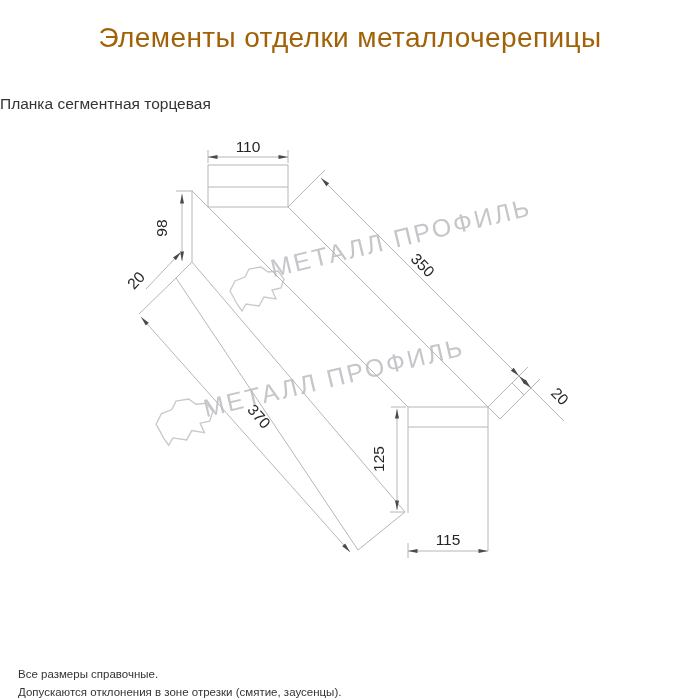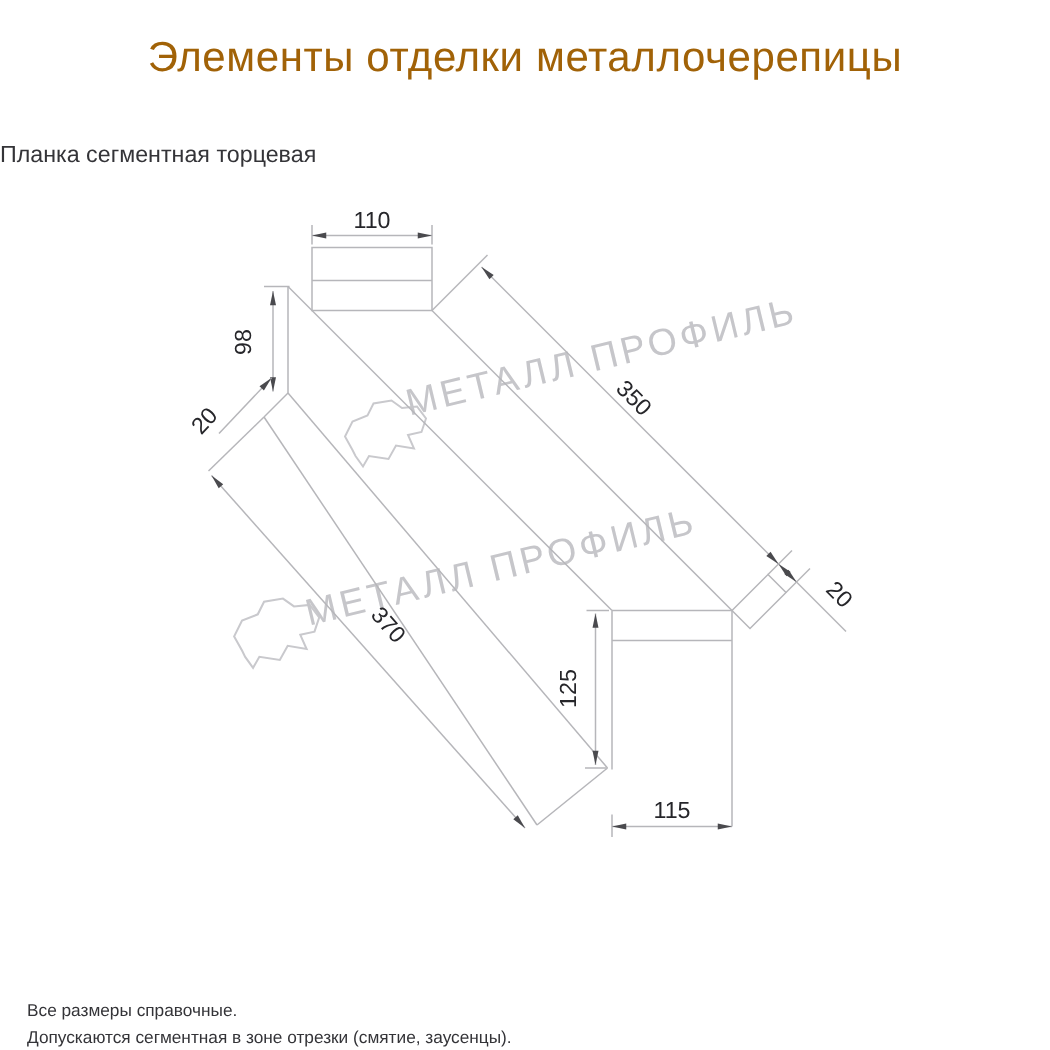--- a/index.html
+++ b/index.html
@@ -112,14 +112,14 @@
 
   <g>
     <line class="dim-line" x1="408" y1="543" x2="408" y2="558"></line>
     <line class="dim-line" x1="408" y1="551" x2="488" y2="551" marker-start="url(#arr)" marker-end="url(#arr)"></line>
     <text class="dim-text" x="448" y="545" text-anchor="middle">115</text>
   </g>
 </svg>
 
 <div class="footnotes">
   <div>Все размеры справочные.</div>
-  <div>Допускаются сегментная в зоне отрезки (смятие, заусенцы).</div>
+  <div>Допускаются отклонения в зоне отрезки (смятие, заусенцы).</div>
 </div>
 
 </body></html>

